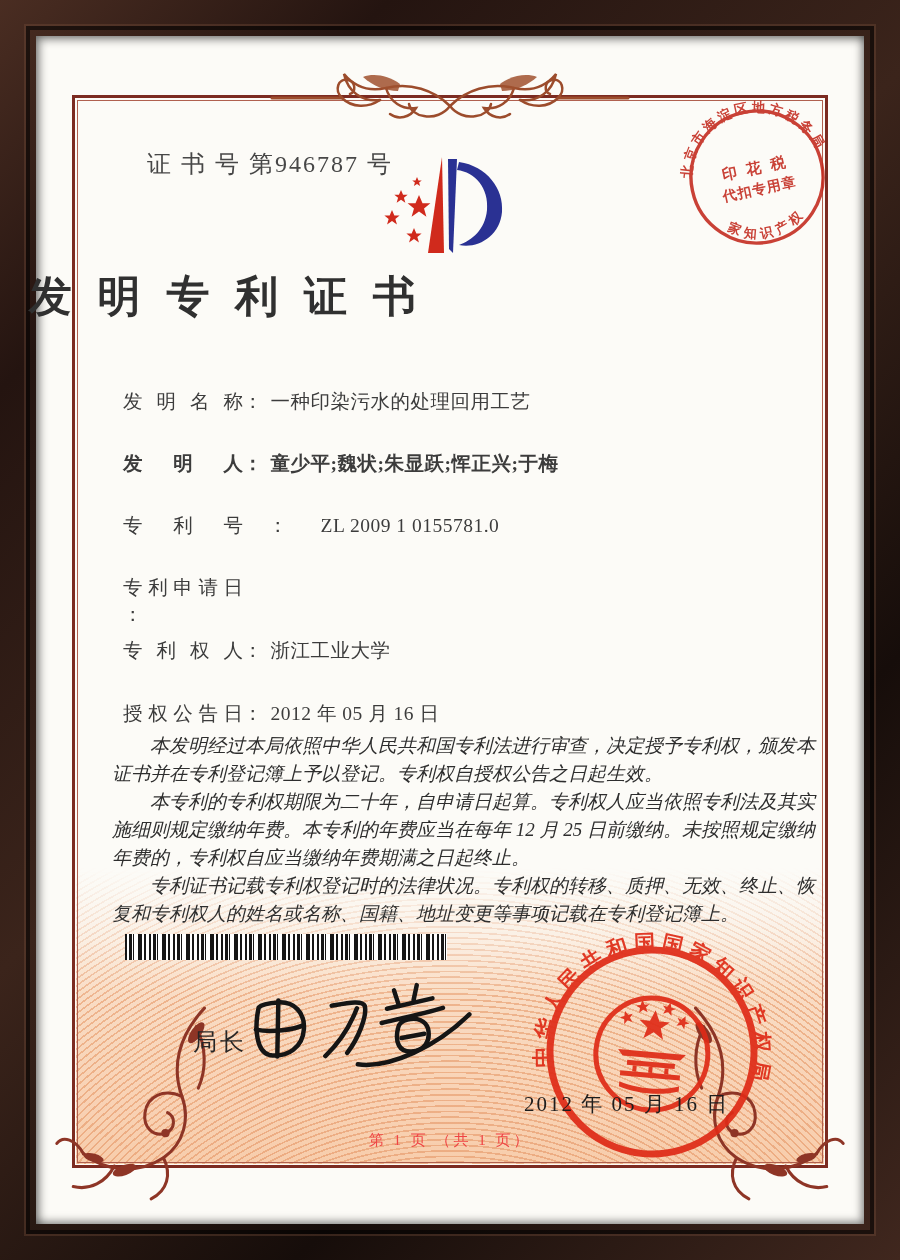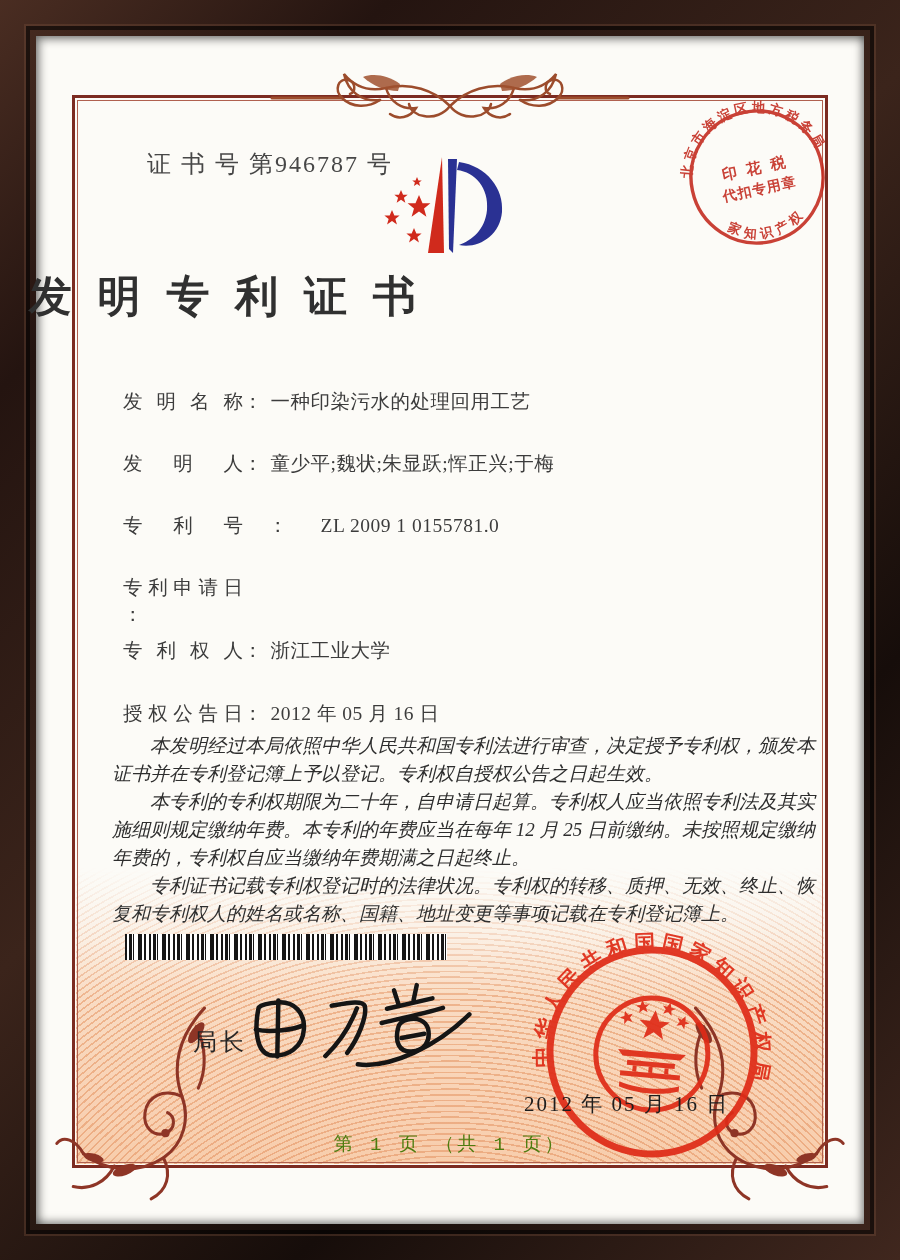--- a/index.html
+++ b/index.html
@@ -50,22 +50,22 @@
       #161616 0 2px, #fff 2px 4px, #161616 4px 7px, #fff 7px 8px,
       #161616 8px 9px, #fff 9px 13px, #161616 13px 17px, #fff 17px 19px,
       #161616 19px 21px, #fff 21px 24px); }
 
   #director { left:193px; top:1026px; font-size:24px; color:#262626;
     font-family:"Liberation Sans","DejaVu Sans",sans-serif; letter-spacing:3px; }
   #signature { left:238px; top:972px; width:250px; height:115px; transform:rotate(-3deg); }
   .sr { position:absolute; opacity:0; font-size:2px; }
 
   #seal-date { left:524px; top:1090px; font-size:21px; color:#1d1d1d; letter-spacing:2px; z-index:6; }
-  #footer { left:0; right:0; top:1131px; text-align:center; font-size:19px;
-    letter-spacing:3px; color:#4d7c0f;font-family:Liberation Mono, monospace; }
+  #footer { left:0; right:0; top:1131px; text-align:center; font-size:15px;
+    letter-spacing:3px; color:#ef4444; }
 
   svg text { font-family:"Liberation Serif","DejaVu Serif",serif; }
 </style>
 </head>
 <body>
 
 <div id="page">
 
   <div id="frame"></div>
   <div id="frame-bevel"></div>
@@ -146,21 +146,21 @@
     </g>
   </svg>
 
   <div class="abs" id="title">发明专利证书</div>
 
   <div class="abs row" style="top:388px;">
     <span class="f-label">发明名称</span>
       <span class="f-colon">：</span>
       <span class="f-value">一种印染污水的处理回用工艺</span>
   </div>
-  <div class="abs row" style="top:450px;">
+  <div class="abs row" style="top:450px;font-weight:bold;">
     <span class="f-label">发明人</span>
       <span class="f-colon">：</span>
       <span class="f-value">童少平;魏状;朱显跃;恽正兴;于梅</span>
   </div>
   <div class="abs row" style="top:512px;gap:25px;">
     <span class="f-label">专利号</span>
       <span class="f-colon">：</span>
       <span class="f-value">ZL 2009 1 0155781.0</span>
   </div>
   <div class="abs row" style="top:574px;flex-direction:column;">

